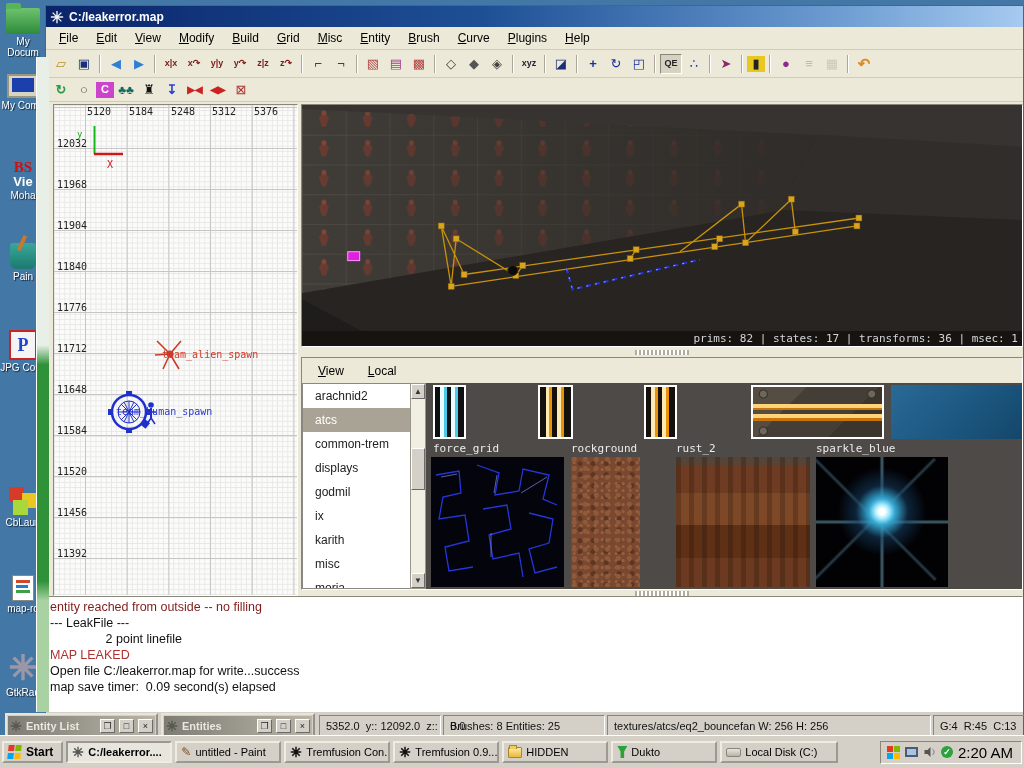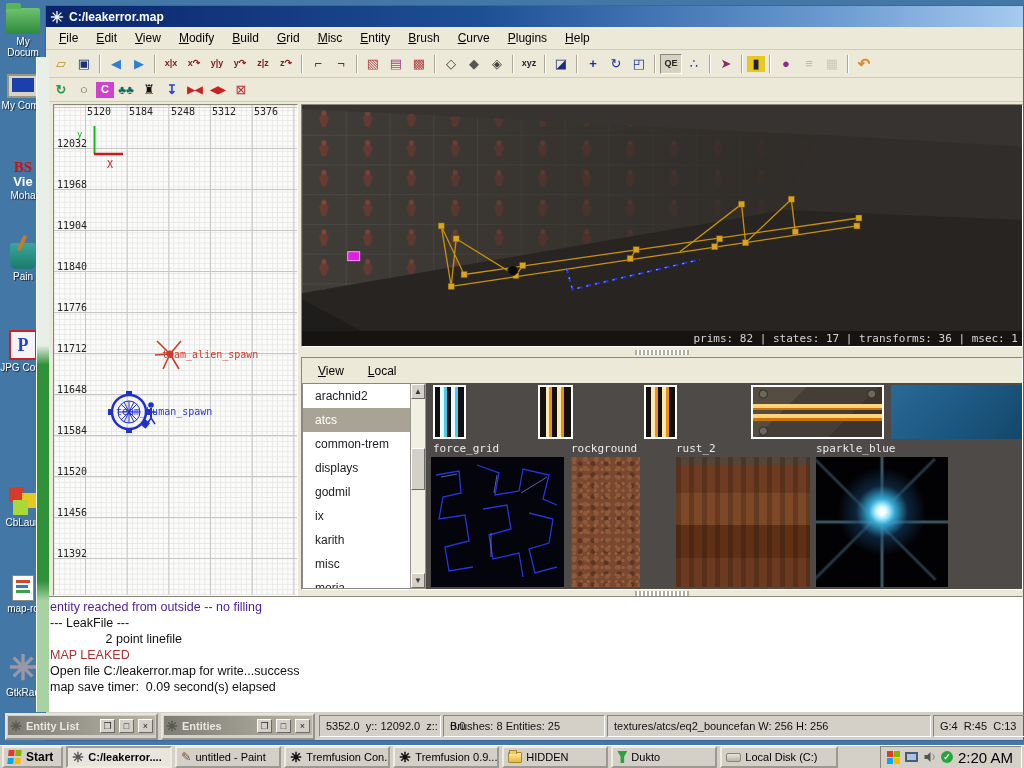--- a/index.html
+++ b/index.html
@@ -153,21 +153,21 @@
   .miniwin { position:absolute; bottom:28px; height:27px; z-index:4; background:#d4d0c8;
              border:2px outset #e8e4d8; padding:1px; }
   .miniwin .tb { height:19px; background:linear-gradient(90deg,#7e7d75,#b8b4a6);
              display:flex; align-items:center; gap:4px; padding:0 2px; }
   .miniwin .tt { color:#e9e7df; font-weight:bold; font-size:11px; flex:1; }
   .miniwin .wb { width:15px; height:14px; background:#d4d0c8; border:1px solid;
              border-color:#fff #6a6a6a #6a6a6a #fff; font-size:9px; line-height:12px;
              text-align:center; color:#222; }
 
   
-  .taskbar { position:absolute; left:0; right:0; bottom:0; height:23px; background:#d4d0c8;
+  .taskbar { position:absolute; left:0; right:0; bottom:0; height:33px; background:#d4d0c8;
              border-top:1px solid #fff; display:flex; align-items:center; gap:3px;
              padding:8px 2px; z-index:9;justify-content:center; }
   .startbtn { height:22px; padding:0 8px 0 4px; display:flex; align-items:center; gap:4px;
              background:#d4d0c8; border:2px outset #f0ece0; font-weight:bold; font-size:12px; }
   .winflag { width:14px; height:14px; display:grid; grid-template-columns:6px 6px; gap:1px;
              transform:skewX(-6deg); }
   .winflag i { height:6px; } .winflag .r{background:#e23a25;} .winflag .g{background:#7fba00;}
   .winflag .b{background:#05a6f0;} .winflag .y{background:#ffb900;}
   .task { height:22px; flex:0 0 106px; display:flex; align-items:center; gap:4px; padding:0 4px;
           background:#d4d0c8; border:2px outset #f0ece0; font-size:11px; white-space:nowrap; overflow:hidden; }
@@ -512,21 +512,21 @@
           </div>
         </div>
 
         <div class="hsplit" style="height:6px">
             <div class="grip"></div>
           </div>
       </div>
     </div>
 
     <div class="console">
-      <div style="color:#4c1d95">entity reached from outside -- no filling</div>
+      <div style="color:#7f1d1d">entity reached from outside -- no filling</div>
       <div style="color:#111">--- LeakFile ---</div>
       <div style="color:#111">                2 point linefile</div>
       <div style="color:#b03030">MAP LEAKED</div>
       <div style="color:#111">Open file C:/leakerror.map for write...success</div>
       <div style="color:#111">map save timer:  0.09 second(s) elapsed</div>
     </div>
 
     <div class="statusbar">
       <div class="seg" style="left:273px;width:122px">5352.0  y:: 12092.0  z::    0.0</div>
       <div class="seg" style="left:397px;width:162px">Brushes: 8 Entities: 25</div>

